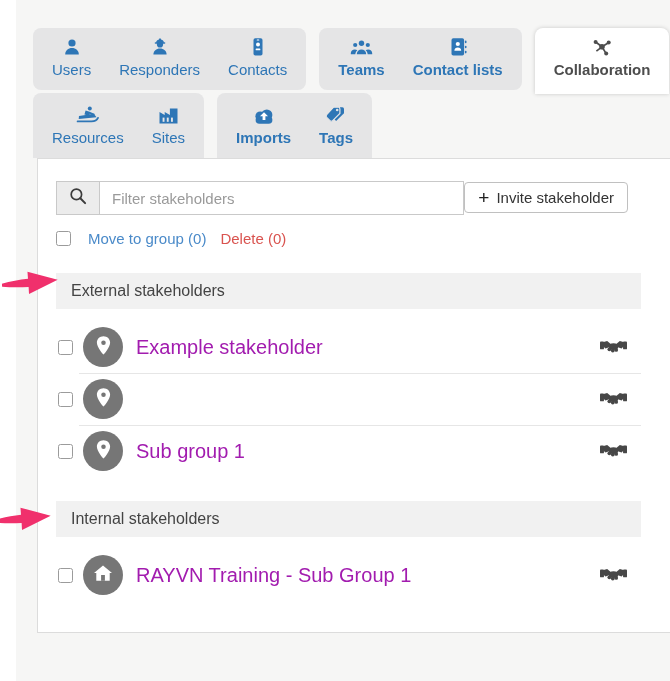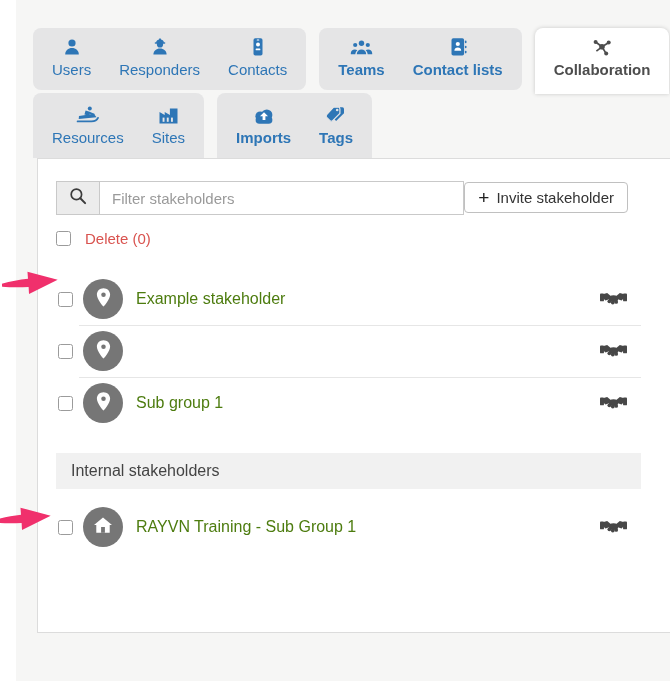--- a/index.html
+++ b/index.html
@@ -77,21 +77,21 @@
   .rows { margin-top:12px; }
   .stake-row { position:relative; height:52px; display:flex; align-items:center; }
   .rows .stake-row + .stake-row::before {
     content:""; position:absolute; top:0; left:23px; right:0; height:1px; background:#e6e6e6;
   }
   .stake-row .cb { margin-left:2px; }
   .avatar {
     width:40px; height:40px; border-radius:50%; background:#767676; margin-left:10px;
     display:flex; align-items:center; justify-content:center; flex:0 0 40px;
   }
-  .row-label { font-size:16px; color:#4d7c0f; margin-left:13px; }
+  .row-label { font-size:20px; color:#a21caf; margin-left:13px; }
   .handshake { margin-left:auto; margin-right:14px; display:flex; cursor:pointer; }
 
   
   .annot-arrow { position:absolute; z-index:10; transform:rotate(-5deg); }
   .annot-arrow.a1 { left:2px; top:269px; }
   .annot-arrow.a2 { left:-5px; top:505px; }
 </style>
 </head>
 <body>
 
@@ -274,25 +274,29 @@
         <input class="filter-input" type="text" placeholder="Filter stakeholders" style="">
       </div>
     </div>
     <button class="invite-btn">
       <span class="plus">+</span>
       <span>Invite stakeholder</span>
     </button>
 
     <div class="bulk-row">
       <span class="cb"></span>
+      <span class="bulk-link move">Move to group (0)</span>
       <span class="bulk-link del">Delete (0)</span>
     </div>
 
     <div class="list">
   <section class="stake-group">
+    <div class="group-header">
+      <span>External stakeholders</span>
+    </div>
     <div class="rows">
   <div class="stake-row">
     <span class="cb"></span>
     <span class="avatar">
       <span class="av-ic">
   <svg width="17" height="21" viewBox="0 0 18 22">
                     <path d="M9 1.2c-4 0-7 3-7 6.8 0 5 7 12.6 7 12.6s7-7.6 7-12.6c0-3.8-3-6.8-7-6.8z" fill="#fff"></path>
                     <circle cx="9" cy="8" r="2.4" fill="#767676"></circle>
                   </svg>
 </span>

